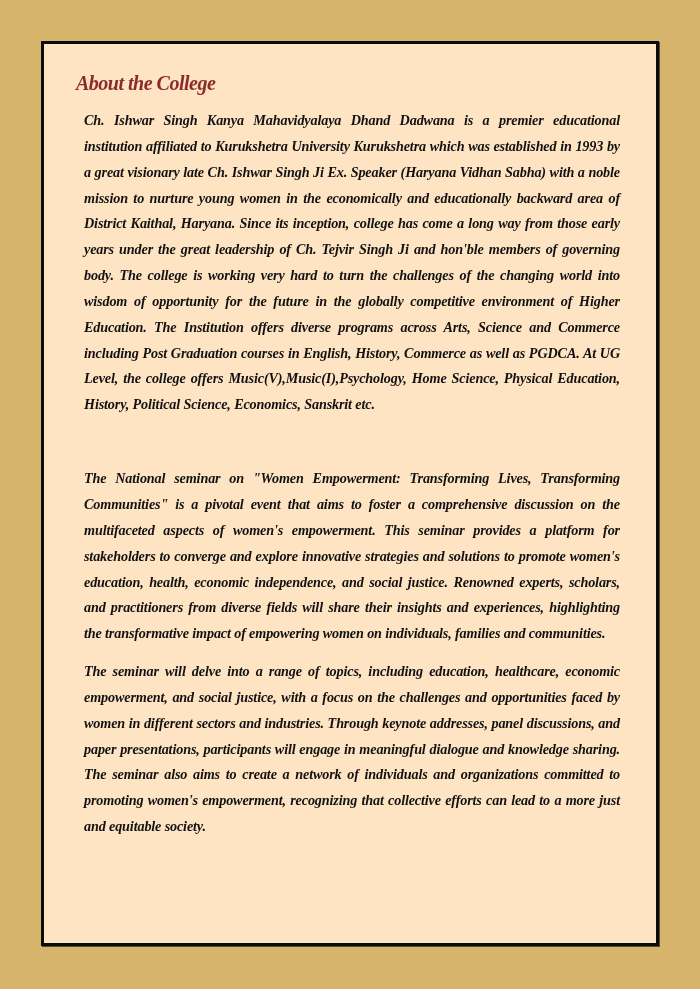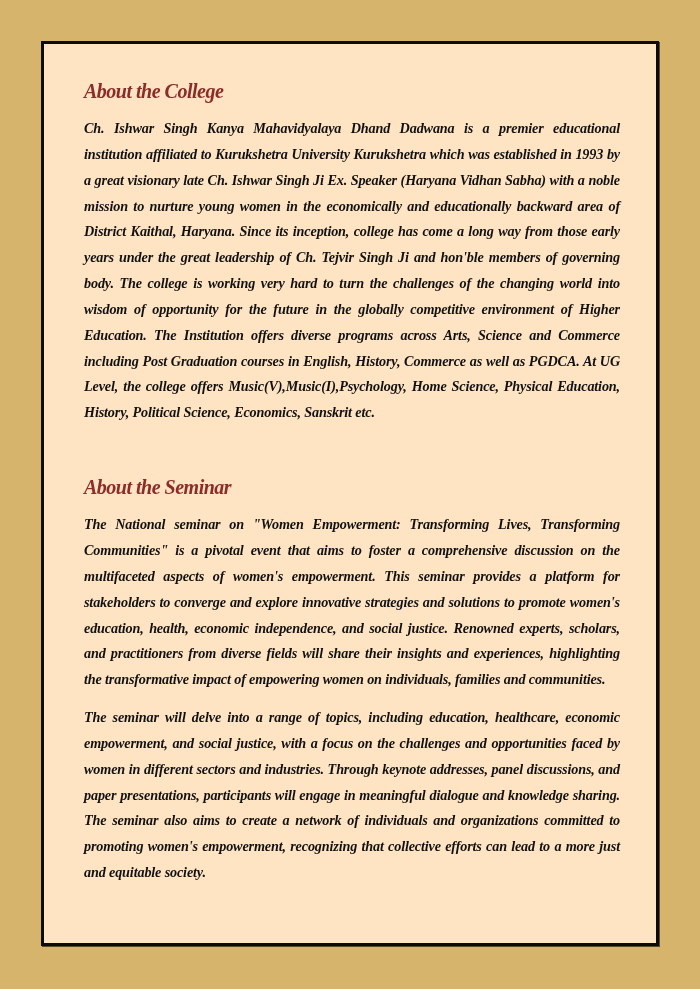--- a/index.html
+++ b/index.html
@@ -30,21 +30,21 @@
     width: 560px;
     font-family: "Liberation Serif", "DejaVu Serif", serif;
     font-style: italic;
     font-weight: bold;
     color: #111111;
   }
   .heading {
     font-size: 20px;
     color: #8b2c2a;
     letter-spacing: -0.5px;
-    margin: 12px;
+    margin: 4px;
     line-height: 26px;
     font-weight: bold;
   }
   .para {
     font-size: 14.2px;
     line-height: 25.85px;
     text-align: justify;
     margin: 12px;
     letter-spacing: -0.15px;
   }
@@ -59,19 +59,18 @@
   <div class="content">
 
     <section>
       <h2 class="heading">About the College</h2>
       <p class="para">Ch. Ishwar Singh Kanya Mahavidyalaya Dhand Dadwana is a premier educational institution affiliated to Kurukshetra University Kurukshetra which was established in 1993 by a great visionary late Ch. Ishwar Singh Ji Ex. Speaker (Haryana Vidhan Sabha) with a noble mission to nurture young women in the economically and educationally backward area of District Kaithal, Haryana. Since its inception, college has come a long way from those early years under the great leadership of Ch. Tejvir Singh Ji and hon'ble members of governing body. The college is working very hard to turn the challenges of the changing world into wisdom of opportunity for the future in the globally competitive environment of Higher Education. The Institution offers diverse programs across Arts, Science and Commerce including Post Graduation courses in English, History, Commerce as well as PGDCA. At  UG Level, the college offers Music(V),Music(I),Psychology, Home Science, Physical Education, History, Political Science, Economics, Sanskrit etc.</p>
     </section>
 
     <div class="section-gap"></div>
 
     <section>
-      <h2 class="heading">About the Seminar</h2>
       <p class="para">The National seminar on "Women Empowerment: Transforming Lives, Transforming Communities" is a pivotal event that aims to foster a comprehensive discussion on the multifaceted aspects of women's empowerment. This seminar provides a platform for stakeholders to converge and explore innovative strategies and solutions to promote women's education, health, economic independence, and social justice. Renowned experts, scholars, and practitioners from diverse fields will share their insights and experiences, highlighting the transformative impact of empowering women on individuals, families and communities.</p>
       <p class="para">The seminar will delve into a range of topics, including education, healthcare, economic empowerment, and social justice, with a focus on the challenges and opportunities faced by women in different sectors and industries. Through keynote addresses, panel discussions, and paper presentations, participants will engage in meaningful dialogue and knowledge sharing. The seminar also aims to create a network of individuals and organizations committed to promoting women's empowerment, recognizing that collective efforts can lead to a more just and equitable society.</p>
     </section>
 
   </div>
 </div>
 
 </body></html>

